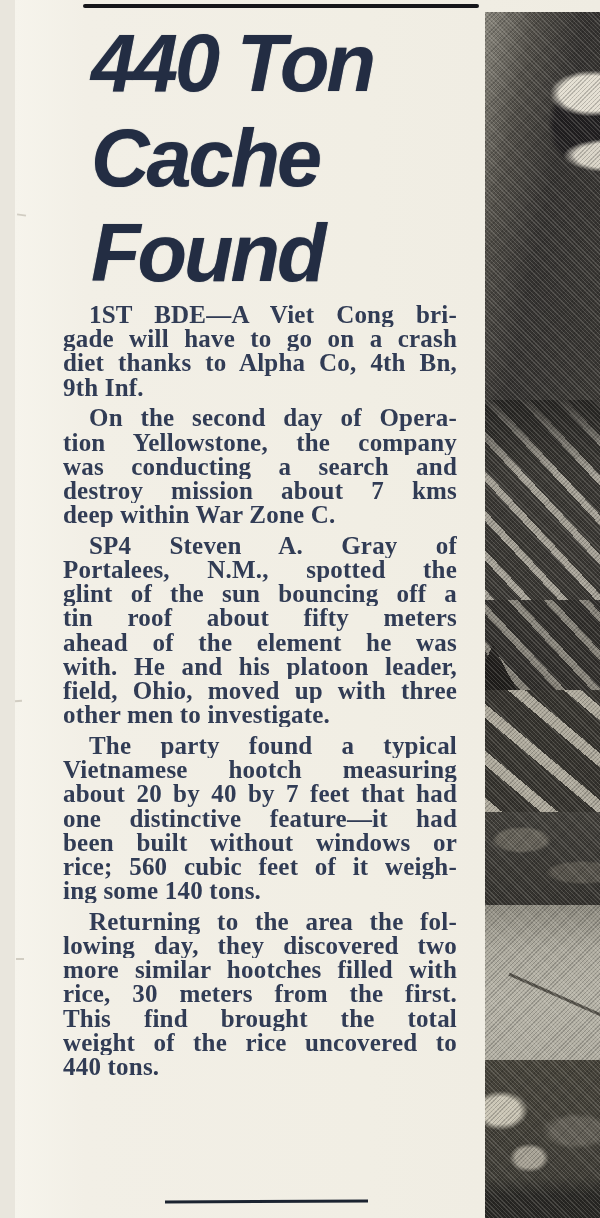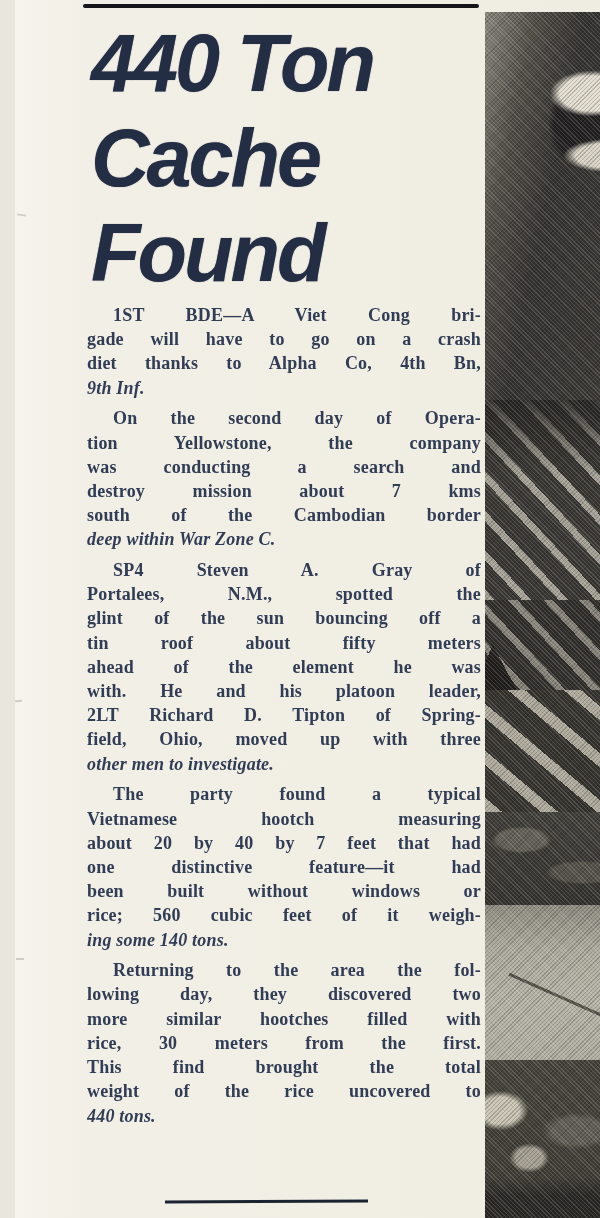--- a/index.html
+++ b/index.html
@@ -31,34 +31,34 @@
     position:absolute;left:76px;top:16px;width:400px;margin:0;
     font-family:"Liberation Sans", sans-serif;
     font-weight:bold;font-style:italic;
     font-size:81px;line-height:95px;letter-spacing:-3px;
     color:#232d43;
     text-shadow:0 0 1px rgba(35,45,67,.55);
   }
   .headline .hl-line{display:block;}
 
   .article-body{
-    position:absolute;left:72px;top:303px;width:394px;
-    font-size:18px;line-height:24.2px;font-weight:bold;
+    position:absolute;left:48px;top:303px;width:394px;
+    font-size:25px;line-height:24.2px;font-weight:bold;
     color:#313c55;
     letter-spacing:.2px;
   }
   .para{margin:0 0 6.5px 0;}
   .line{
     text-align:justify;
     text-align-last:justify;
     white-space:nowrap;
     overflow:hidden;
   }
   .line.first{text-indent:26px;}
-  .line.last{text-align-last:left;white-space:normal;font-style:italic;}
+  .line.last{text-align-last:left;white-space:normal;}
 
   .end-rule{
     position:absolute;left:150px;top:1200px;width:203px;height:3px;
     background:#1b2330;transform:rotate(-.3deg);
   }
 
   
   .photo{
     position:absolute;left:470px;top:12px;width:130px;height:1206px;
     background:#383632;overflow:hidden;
@@ -145,31 +145,29 @@
         <div class="line first">1ST BDE—A Viet Cong bri-</div>
         <div class="line">gade will have to go on a crash</div>
         <div class="line">diet thanks to Alpha Co, 4th Bn,</div>
         <div class="line last">9th Inf.</div>
       </div>
       <div class="para">
         <div class="line first">On the second day of Opera-</div>
         <div class="line">tion Yellowstone, the company</div>
         <div class="line">was conducting a search and</div>
         <div class="line">destroy mission about 7 kms</div>
-        <div class="line">south of the Cambodian border</div>
         <div class="line last">deep within War Zone C.</div>
       </div>
       <div class="para">
         <div class="line first">SP4 Steven A. Gray of</div>
         <div class="line">Portalees, N.M., spotted the</div>
         <div class="line">glint of the sun bouncing off a</div>
         <div class="line">tin roof about fifty meters</div>
         <div class="line">ahead of the element he was</div>
         <div class="line">with. He and his platoon leader,</div>
-        <div class="line">2LT Richard D. Tipton of Spring-</div>
         <div class="line">field, Ohio, moved up with three</div>
         <div class="line last">other men to investigate.</div>
       </div>
       <div class="para">
         <div class="line first">The party found a typical</div>
         <div class="line">Vietnamese hootch measuring</div>
         <div class="line">about 20 by 40 by 7 feet that had</div>
         <div class="line">one distinctive feature—it had</div>
         <div class="line">been built without windows or</div>
         <div class="line">rice; 560 cubic feet of it weigh-</div>

